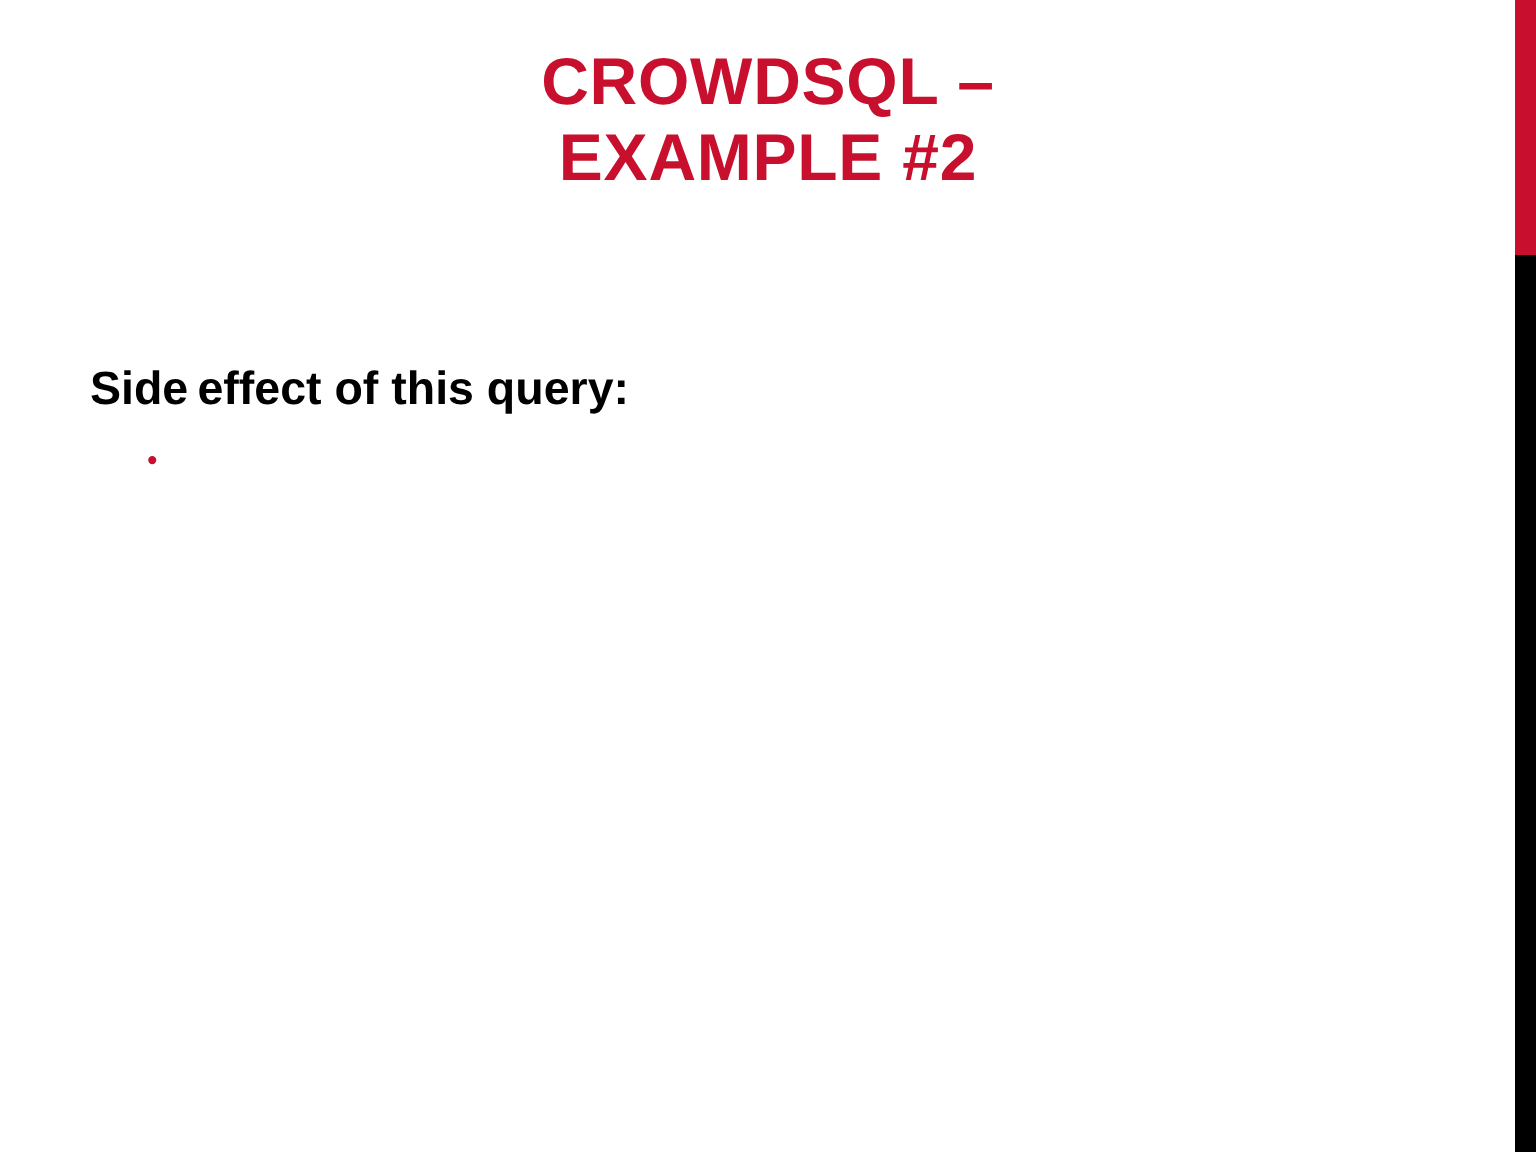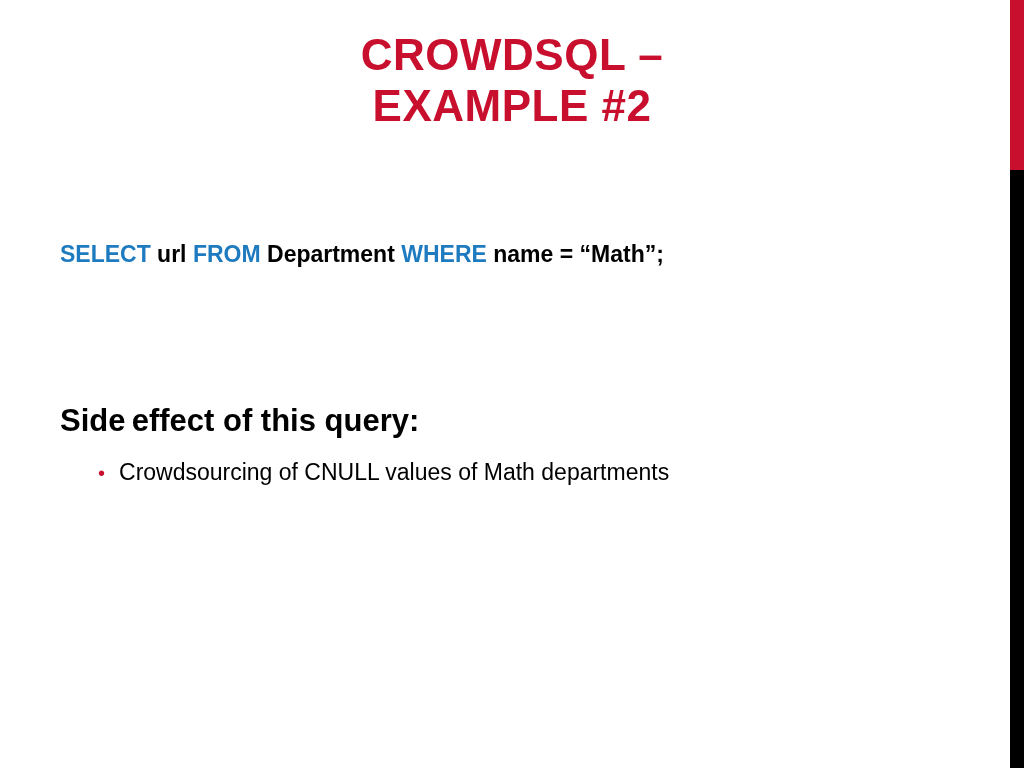--- a/index.html
+++ b/index.html
@@ -74,23 +74,19 @@
 
 <div class="accent-bar-red"></div>
 <div class="accent-bar-black"></div>
 
 <div class="content">
   <h1 class="title">
     <span>CROWDSQL –</span><br>
     <span>EXAMPLE #2</span>
   </h1>
 
-  <div class="sql-line">
-    <span class="kw">SELECT</span><span> url </span><span class="kw">FROM</span><span> Department </span><span class="kw">WHERE</span><span> name = “Math”;</span>
-  </div>
 
   <div class="side-label">Side effect of this query:</div>
 
   <div class="bullet-row">
     <span class="bullet-dot">•</span>
-    <span>Crowdsourcing of CNULL values of Math departments</span>
   </div>
 </div>
 
 </body></html>

